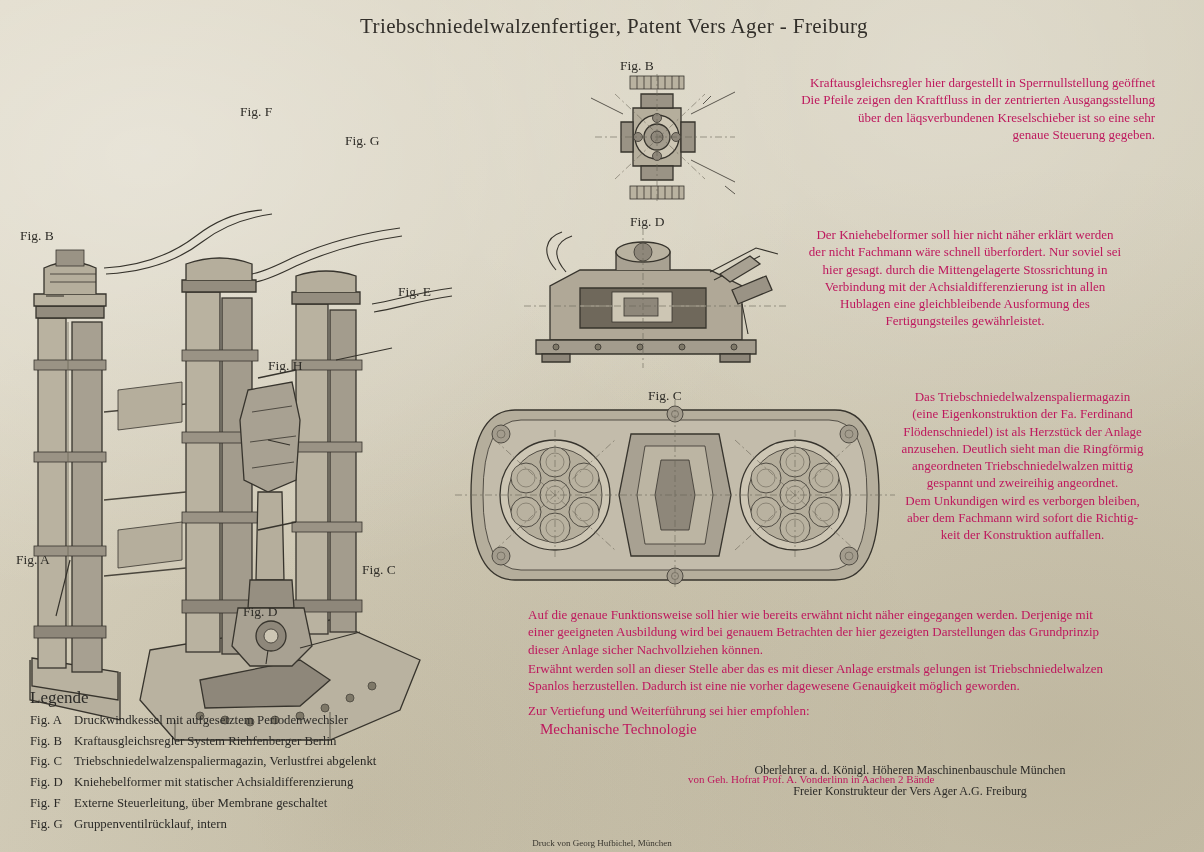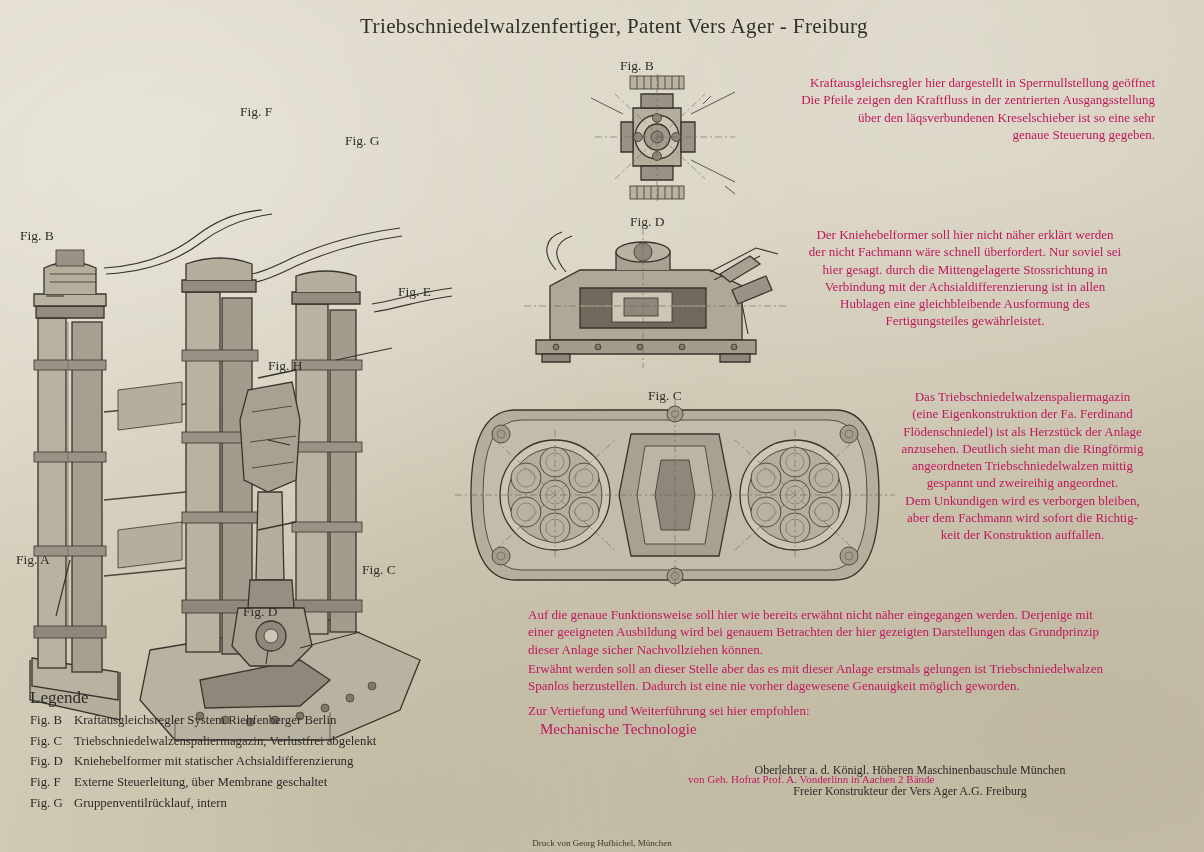--- a/index.html
+++ b/index.html
@@ -364,20 +364,23 @@
 dieser Anlage sicher Nachvollziehen können.</div>
 <div class="para" style="left:528px;top:660px;width:630px;white-space:pre-line;">Erwähnt werden soll an dieser Stelle aber das es mit dieser Anlage erstmals gelungen ist Triebschniedelwalzen
 Spanlos herzustellen. Dadurch ist eine nie vorher dagewesene Genauigkeit möglich geworden.</div>
 <div class="para" style="left:528px;top:702px;width:630px;">Zur Vertiefung und Weiterführung sei hier empfohlen:</div>
 <div class="para" style="left:540px;top:720px;font-size:15px;">Mechanische Technologie</div>
 <div class="para" style="left:688px;top:724px;font-size:11px;margin-top:48px;">von Geh. Hofrat Prof. A. Vonderlinn in Aachen 2 Bände</div>
 
 <div class="legend-title">Legende</div>
 <div class="legend">
   <div>
+    <span class="tag">Fig. A</span><span>Druckwindkessel mit aufgesetztem Periodenwechsler</span>
+  </div>
+  <div>
     <span class="tag">Fig. B</span><span>Kraftausgleichsregler System Riehfenberger Berlin</span>
   </div>
   <div>
     <span class="tag">Fig. C</span><span>Triebschniedelwalzenspaliermagazin,  Verlustfrei abgelenkt</span>
   </div>
   <div>
     <span class="tag">Fig. D</span><span>Kniehebelformer mit statischer Achsialdifferenzierung</span>
   </div>
   <div>
     <span class="tag">Fig. F</span><span>Externe Steuerleitung, über Membrane geschaltet</span>

